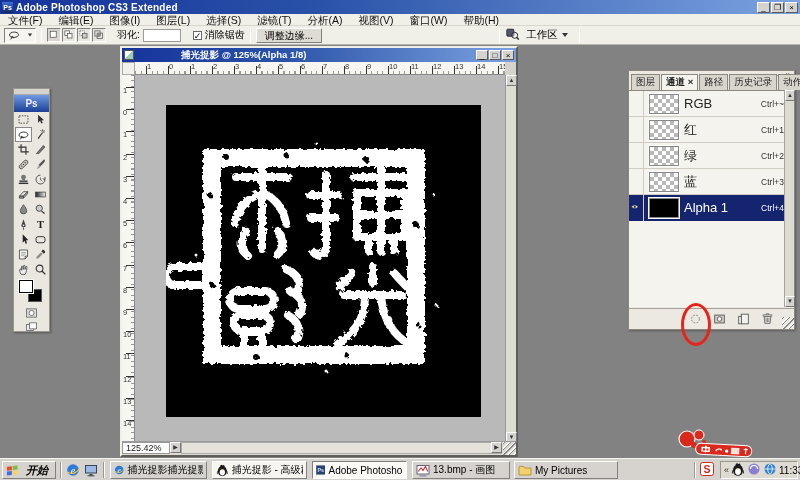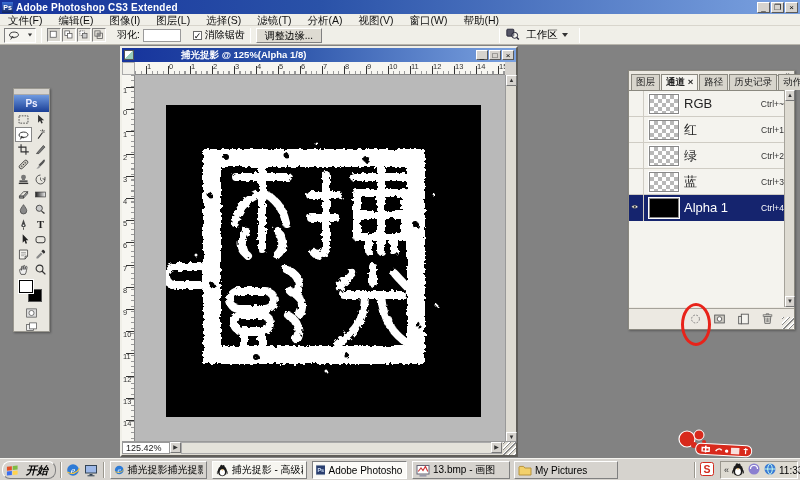--- a/index.html
+++ b/index.html
@@ -109,21 +109,21 @@
 
   
   #red-ellipse { position:absolute; left:681px; top:303px; width:30px; height:43px;
     border:3px solid #e8231a; border-radius:50%; z-index:50; }
 
   
   #watermark { position:absolute; left:678px; top:429px; z-index:40; }
 
   
   #taskbar { position:absolute; left:0; top:458px; width:800px; height:22px; background:#d6d3ce; border-top:1px solid #f5f4ef; }
-  #start-btn { position:absolute; left:2px; top:2px; width:54px; height:18px; background:#d6d3ce; display:flex; align-items:center; gap:7px; padding-left:3px; font-weight:bold; font-size:11px; font-style:italic;border-radius:8px; }
+  #start-btn { position:absolute; left:2px; top:2px; width:54px; height:18px; background:#d6d3ce; display:flex; align-items:center; gap:7px; padding-left:3px; font-weight:bold; font-size:11px; font-style:italic; }
   .ql-icon { position:absolute; top:4px; width:14px; height:14px; }
   .tb-sep { position:absolute; top:3px; width:2px; height:16px; border-left:1px solid #9a978e; border-right:1px solid #fff; }
   .task-btn { position:absolute; top:2px; height:18px; background:#d6d3ce; display:flex; align-items:center; gap:3px; padding:0 3px; overflow:hidden; }
   .task-btn .tlabel { font-size:10px; white-space:nowrap; overflow:hidden; }
   .task-btn.lit { background:#f6f5f0; }
   .task-btn.pressed { border-color:#808080 #ffffff #ffffff #808080; background:#fbfaf7; }
   #tray { position:absolute; right:2px; top:2px; width:78px; height:18px; border:1px solid; border-color:#9a978e #fff #fff #9a978e; background:#dedbd2; display:flex; align-items:center; gap:2px; padding:0 3px; }
   #tray-time { margin-left:auto; font-size:10px; }
   #sogou { position:absolute; right:86px; top:3px; }
   .chev { font-size:9px; color:#333; }

